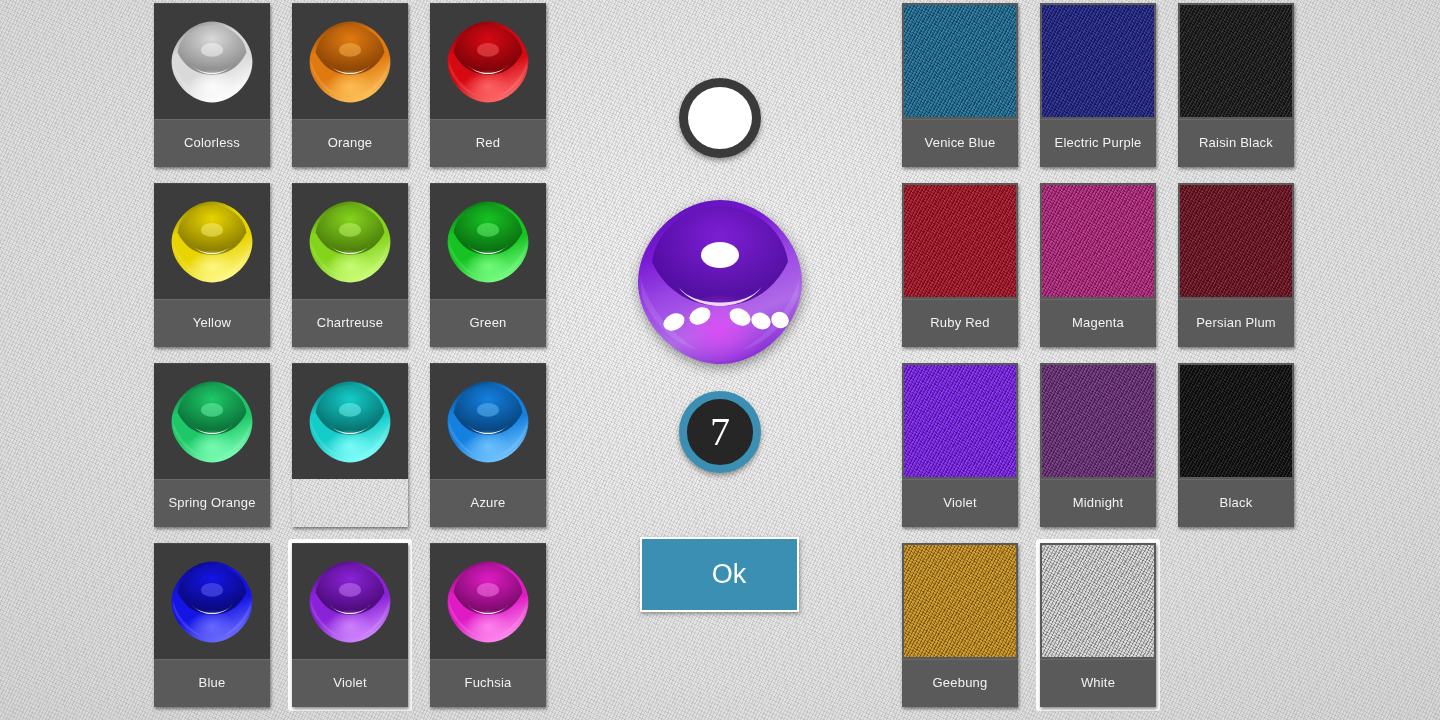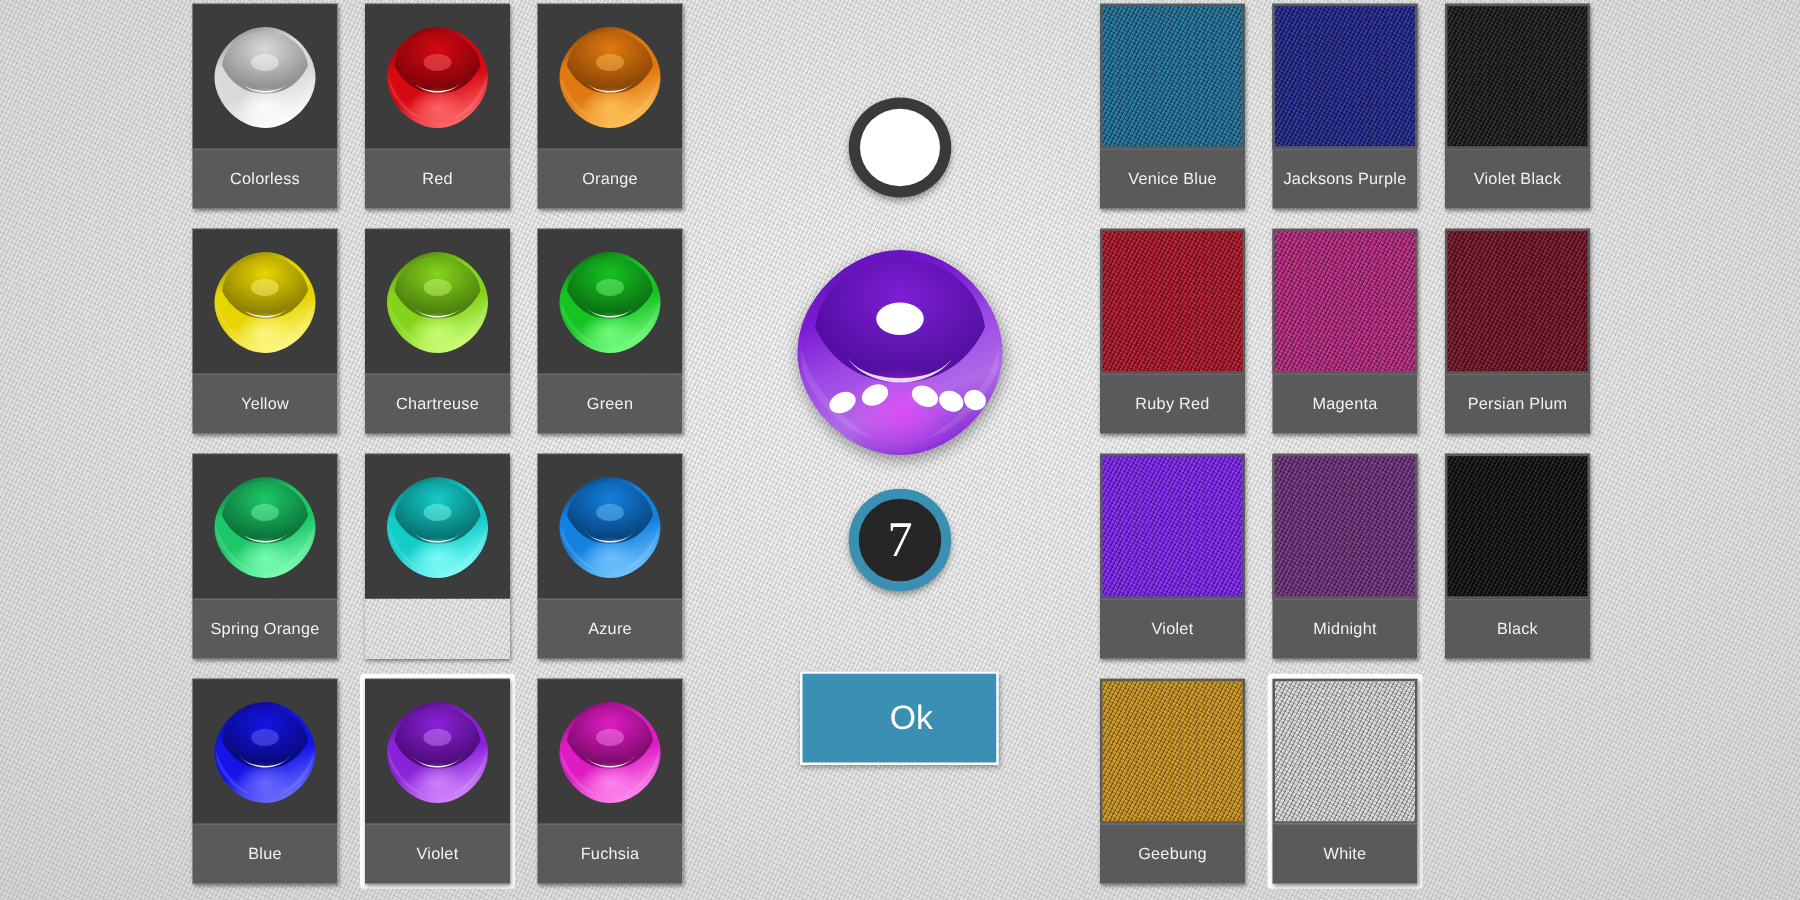--- a/index.html
+++ b/index.html
@@ -32,21 +32,21 @@
   
   #dice-panel {
     position: absolute;
     left: 151px;
     top: 0px;
     width: 400px;
     height: 720px;
   }
   #gem-panel {
     position: absolute;
-    left: 877px;
+    left: 899px;
     top: 0px;
     width: 400px;
     height: 720px;
   }
 
   .card-grid {
     display: grid;
     grid-template-columns: repeat(3, 122px);
     grid-auto-rows: 180px;
     column-gap: 16px;
@@ -242,20 +242,52 @@
   </svg>
         </div>
         <div class="card-label">Colorless</div>
       </div>
     </div>
     <div class="card">
       <div class="card-inner">
         <div class="card-thumb">
   <svg class="gem" viewBox="0 0 100 100">
     <defs>
+      <linearGradient id="g2a" x1="0.2" y1="0" x2="0.6" y2="1">
+        <stop offset="0%" stop-color="#8a4405"></stop>
+        <stop offset="30%" stop-color="#e07a10"></stop>
+        <stop offset="62%" stop-color="#e07a10"></stop>
+        <stop offset="100%" stop-color="#ffc258"></stop>
+      </linearGradient>
+      <radialGradient id="g2b" cx="50%" cy="28%" r="62%">
+        <stop offset="0%" stop-color="#e07a10"></stop>
+        <stop offset="100%" stop-color="#8a4405"></stop>
+      </radialGradient>
+      <radialGradient id="g2c" cx="50%" cy="62%" r="44%">
+        <stop offset="0%" stop-color="#ffc258" stop-opacity="0.85"></stop>
+        <stop offset="100%" stop-color="#ffc258" stop-opacity="0"></stop>
+      </radialGradient>
+    </defs>
+    <path d="M50 3 C74 3 97 26 97 50 C97 74 74 97 50 97 C26 97 3 74 3 50 C3 26 26 3 50 3 Z" fill="url(#g2a)"></path>
+    <path d="M50 7 C70 7 88 21 90 39 C81 57 67 65 50 65 C33 65 19 57 10 39 C12 21 30 7 50 7 Z" fill="url(#g2b)" opacity="0.95"></path>
+    <ellipse cx="50" cy="73" rx="30" ry="23" fill="url(#g2c)"></ellipse>
+    <path d="M4 47 C9 65 21 80 37 89 C24 86 10 73 5 57 Z" fill="#ffffff" opacity="0.12"></path>
+    <path d="M96 47 C91 65 79 80 63 89 C76 86 90 73 95 57 Z" fill="#ffffff" opacity="0.12"></path>
+    <path d="M26 52 C34 66 66 66 74 52 C69 60 59 64 50 64 C41 64 31 60 26 52 Z" fill="#ffffff" opacity="0.92"></path>
+    <ellipse cx="50" cy="36" rx="13" ry="8" fill="#ffc258" opacity="0.45"></ellipse>
+  </svg>
+        </div>
+        <div class="card-label">Orange</div>
+      </div>
+    </div>
+    <div class="card">
+      <div class="card-inner">
+        <div class="card-thumb">
+  <svg class="gem" viewBox="0 0 100 100">
+    <defs>
       <linearGradient id="g1a" x1="0.2" y1="0" x2="0.6" y2="1">
         <stop offset="0%" stop-color="#7c0309"></stop>
         <stop offset="30%" stop-color="#d60812"></stop>
         <stop offset="62%" stop-color="#d60812"></stop>
         <stop offset="100%" stop-color="#ff6b6b"></stop>
       </linearGradient>
       <radialGradient id="g1b" cx="50%" cy="28%" r="62%">
         <stop offset="0%" stop-color="#d60812"></stop>
         <stop offset="100%" stop-color="#7c0309"></stop>
       </radialGradient>
@@ -267,52 +299,20 @@
     <path d="M50 3 C74 3 97 26 97 50 C97 74 74 97 50 97 C26 97 3 74 3 50 C3 26 26 3 50 3 Z" fill="url(#g1a)"></path>
     <path d="M50 7 C70 7 88 21 90 39 C81 57 67 65 50 65 C33 65 19 57 10 39 C12 21 30 7 50 7 Z" fill="url(#g1b)" opacity="0.95"></path>
     <ellipse cx="50" cy="73" rx="30" ry="23" fill="url(#g1c)"></ellipse>
     <path d="M4 47 C9 65 21 80 37 89 C24 86 10 73 5 57 Z" fill="#ffffff" opacity="0.12"></path>
     <path d="M96 47 C91 65 79 80 63 89 C76 86 90 73 95 57 Z" fill="#ffffff" opacity="0.12"></path>
     <path d="M26 52 C34 66 66 66 74 52 C69 60 59 64 50 64 C41 64 31 60 26 52 Z" fill="#ffffff" opacity="0.92"></path>
     <ellipse cx="50" cy="36" rx="13" ry="8" fill="#ff6b6b" opacity="0.45"></ellipse>
   </svg>
         </div>
         <div class="card-label">Red</div>
-      </div>
-    </div>
-    <div class="card">
-      <div class="card-inner">
-        <div class="card-thumb">
-  <svg class="gem" viewBox="0 0 100 100">
-    <defs>
-      <linearGradient id="g2a" x1="0.2" y1="0" x2="0.6" y2="1">
-        <stop offset="0%" stop-color="#8a4405"></stop>
-        <stop offset="30%" stop-color="#e07a10"></stop>
-        <stop offset="62%" stop-color="#e07a10"></stop>
-        <stop offset="100%" stop-color="#ffc258"></stop>
-      </linearGradient>
-      <radialGradient id="g2b" cx="50%" cy="28%" r="62%">
-        <stop offset="0%" stop-color="#e07a10"></stop>
-        <stop offset="100%" stop-color="#8a4405"></stop>
-      </radialGradient>
-      <radialGradient id="g2c" cx="50%" cy="62%" r="44%">
-        <stop offset="0%" stop-color="#ffc258" stop-opacity="0.85"></stop>
-        <stop offset="100%" stop-color="#ffc258" stop-opacity="0"></stop>
-      </radialGradient>
-    </defs>
-    <path d="M50 3 C74 3 97 26 97 50 C97 74 74 97 50 97 C26 97 3 74 3 50 C3 26 26 3 50 3 Z" fill="url(#g2a)"></path>
-    <path d="M50 7 C70 7 88 21 90 39 C81 57 67 65 50 65 C33 65 19 57 10 39 C12 21 30 7 50 7 Z" fill="url(#g2b)" opacity="0.95"></path>
-    <ellipse cx="50" cy="73" rx="30" ry="23" fill="url(#g2c)"></ellipse>
-    <path d="M4 47 C9 65 21 80 37 89 C24 86 10 73 5 57 Z" fill="#ffffff" opacity="0.12"></path>
-    <path d="M96 47 C91 65 79 80 63 89 C76 86 90 73 95 57 Z" fill="#ffffff" opacity="0.12"></path>
-    <path d="M26 52 C34 66 66 66 74 52 C69 60 59 64 50 64 C41 64 31 60 26 52 Z" fill="#ffffff" opacity="0.92"></path>
-    <ellipse cx="50" cy="36" rx="13" ry="8" fill="#ffc258" opacity="0.45"></ellipse>
-  </svg>
-        </div>
-        <div class="card-label">Orange</div>
       </div>
     </div>
     <div class="card">
       <div class="card-inner">
         <div class="card-thumb">
   <svg class="gem" viewBox="0 0 100 100">
     <defs>
       <linearGradient id="g3a" x1="0.2" y1="0" x2="0.6" y2="1">
         <stop offset="0%" stop-color="#8a7d00"></stop>
         <stop offset="30%" stop-color="#e8d400"></stop>
@@ -668,27 +668,27 @@
 <div id="gem-panel" class="card-grid">
     <div class="card">
       <div class="card-inner">
         <div class="swatch-thumb" style="background-color:#1a6d96"></div>
         <div class="card-label">Venice Blue</div>
       </div>
     </div>
     <div class="card">
       <div class="card-inner">
         <div class="swatch-thumb" style="background-color:#1c2188"></div>
-        <div class="card-label">Jacksons Purple</div>
+        <div class="card-label">Electric Purple</div>
       </div>
     </div>
     <div class="card">
       <div class="card-inner">
         <div class="swatch-thumb" style="background-color:#151515"></div>
-        <div class="card-label">Violet Black</div>
+        <div class="card-label">Raisin Black</div>
       </div>
     </div>
     <div class="card">
       <div class="card-inner">
         <div class="swatch-thumb" style="background-color:#a90f22"></div>
         <div class="card-label">Ruby Red</div>
       </div>
     </div>
     <div class="card">
       <div class="card-inner">

